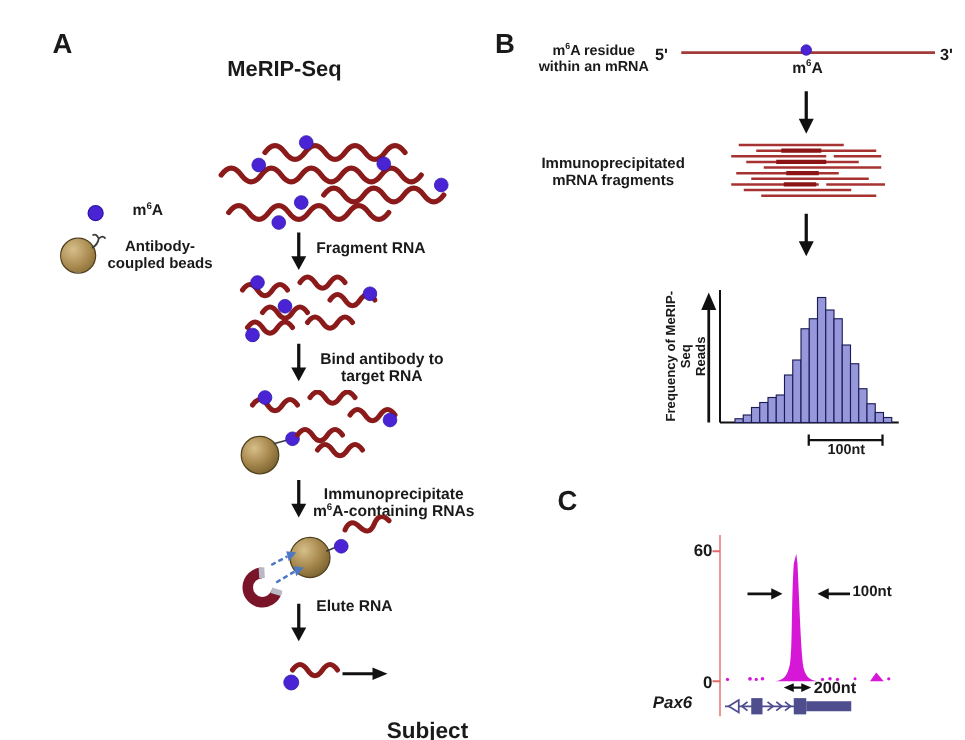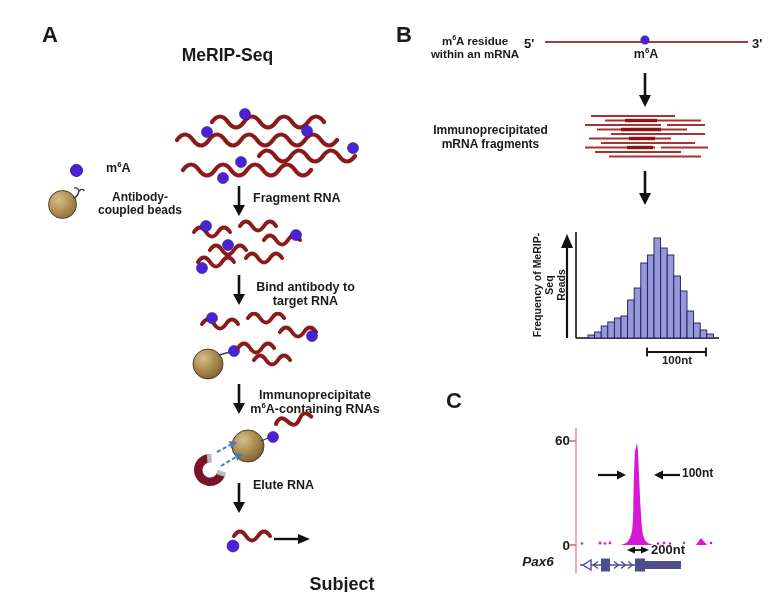--- a/index.html
+++ b/index.html
@@ -49,21 +49,21 @@
     <circle class="m6adot" data-name="m6a-dot" cx="74" cy="56" r="5.5"></circle>
     <circle class="m6adot" data-name="m6a-dot" cx="56" cy="72" r="5.5"></circle>
   </svg>
 
   <div class="abs dot-css" style="left:70px;top:164px;" data-name="legend-m6a-dot-icon"></div>
   <div class="abs lbl nowrap" style="left:106px;top:161px;font-size:12.5px;" data-name="legend-m6a-label"><span>m</span><span class="sup">6</span><span>A</span></div>
   <div class="abs bead-css" style="left:48px;top:190px;" data-name="legend-bead-icon"></div>
   <svg class="abs" style="left:73px;top:186px;" width="16" height="14" viewBox="0 0 16 14" data-name="antibody-icon">
     <path d="M1,12 Q5,10 6,5 M6,5 Q4,0.5 1.5,2 M6,5 Q9,2 11,4.5" stroke="#3a3a3a" stroke-width="1.4" fill="none" stroke-linecap="round"></path>
   </svg>
-  <div class="abs lbl ctr" style="left:80px;top:191px;width:96px;font-size:12px;line-height:1.1;margin-left:12px;" data-name="legend-beads-label">
+  <div class="abs lbl ctr" style="left:80px;top:191px;width:96px;font-size:12px;line-height:1.1;" data-name="legend-beads-label">
     <div>Antibody-</div>
     <div>coupled beads</div>
   </div>
 
   <svg class="abs" style="left:231px;top:185px;" width="16" height="32" viewBox="0 0 16 32" data-name="down-arrow-icon">
     <line x1="8" y1="1" x2="8" y2="21" stroke="#111" stroke-width="2.6"></line>
       <polygon points="2,20 14,20 8,31" fill="#111"></polygon>
   </svg>
   <div class="abs lbl step nowrap" style="left:253px;top:191px;" data-name="step-fragment-label">Fragment RNA</div>
 

